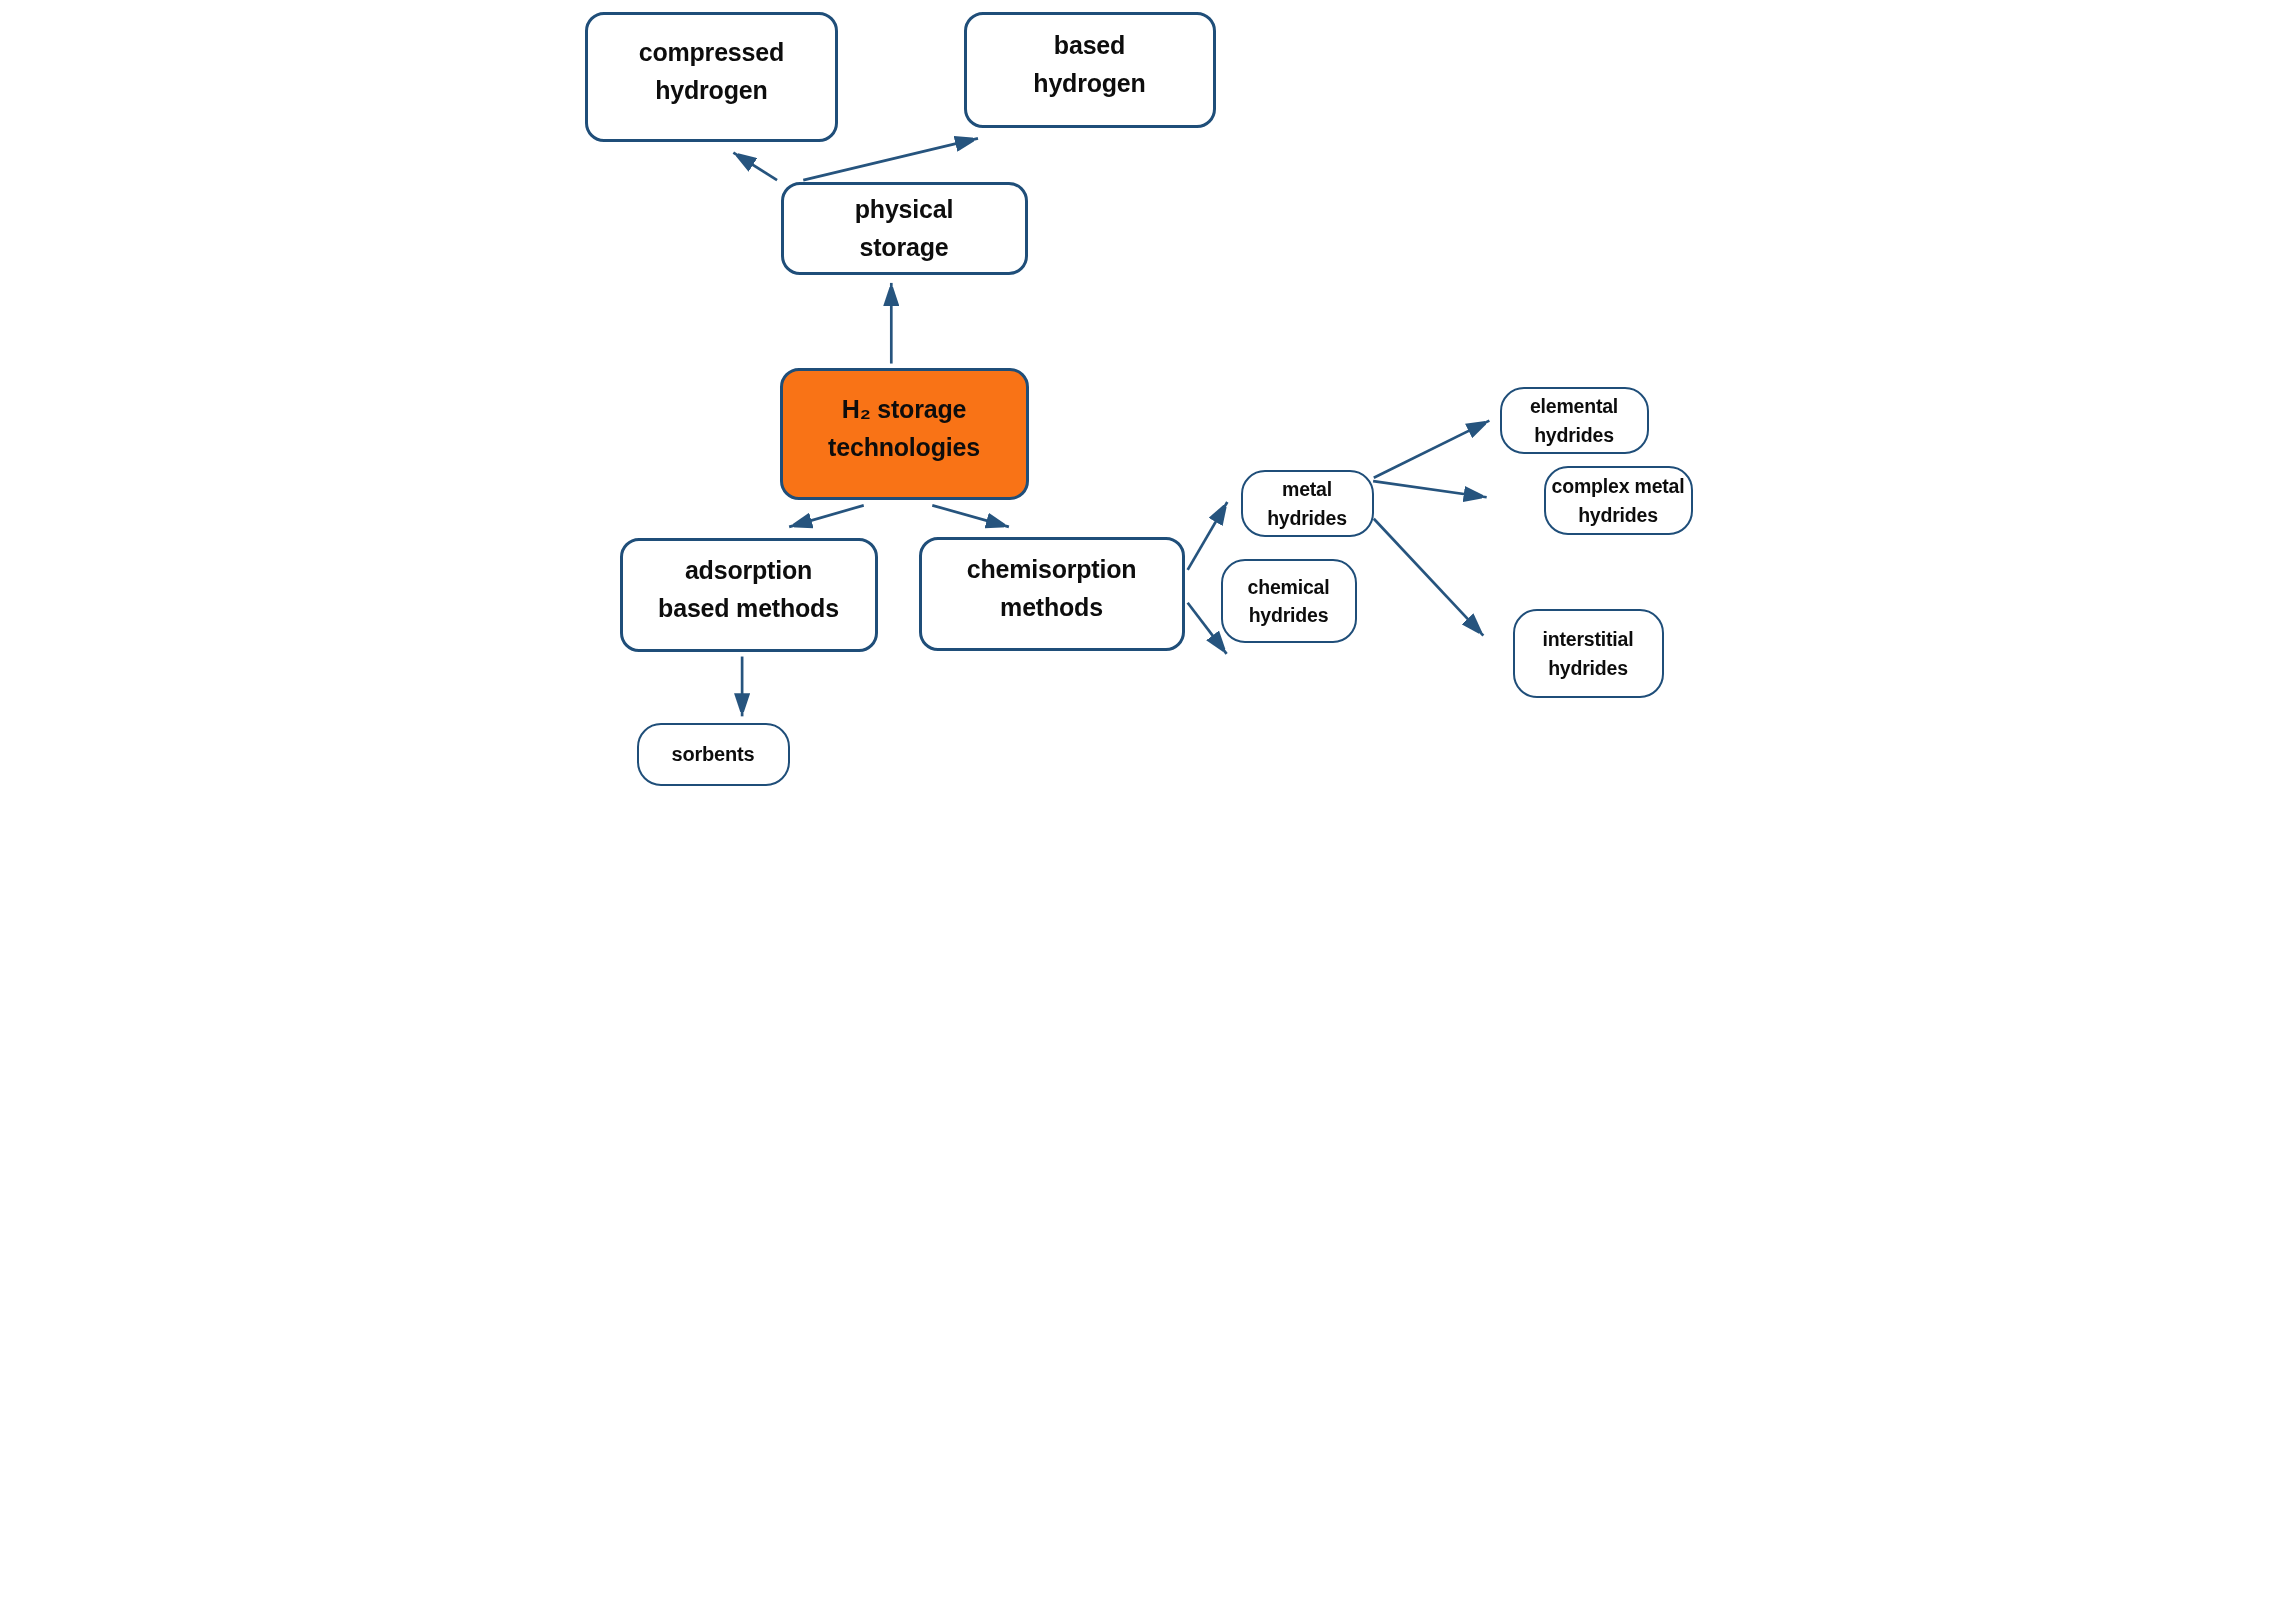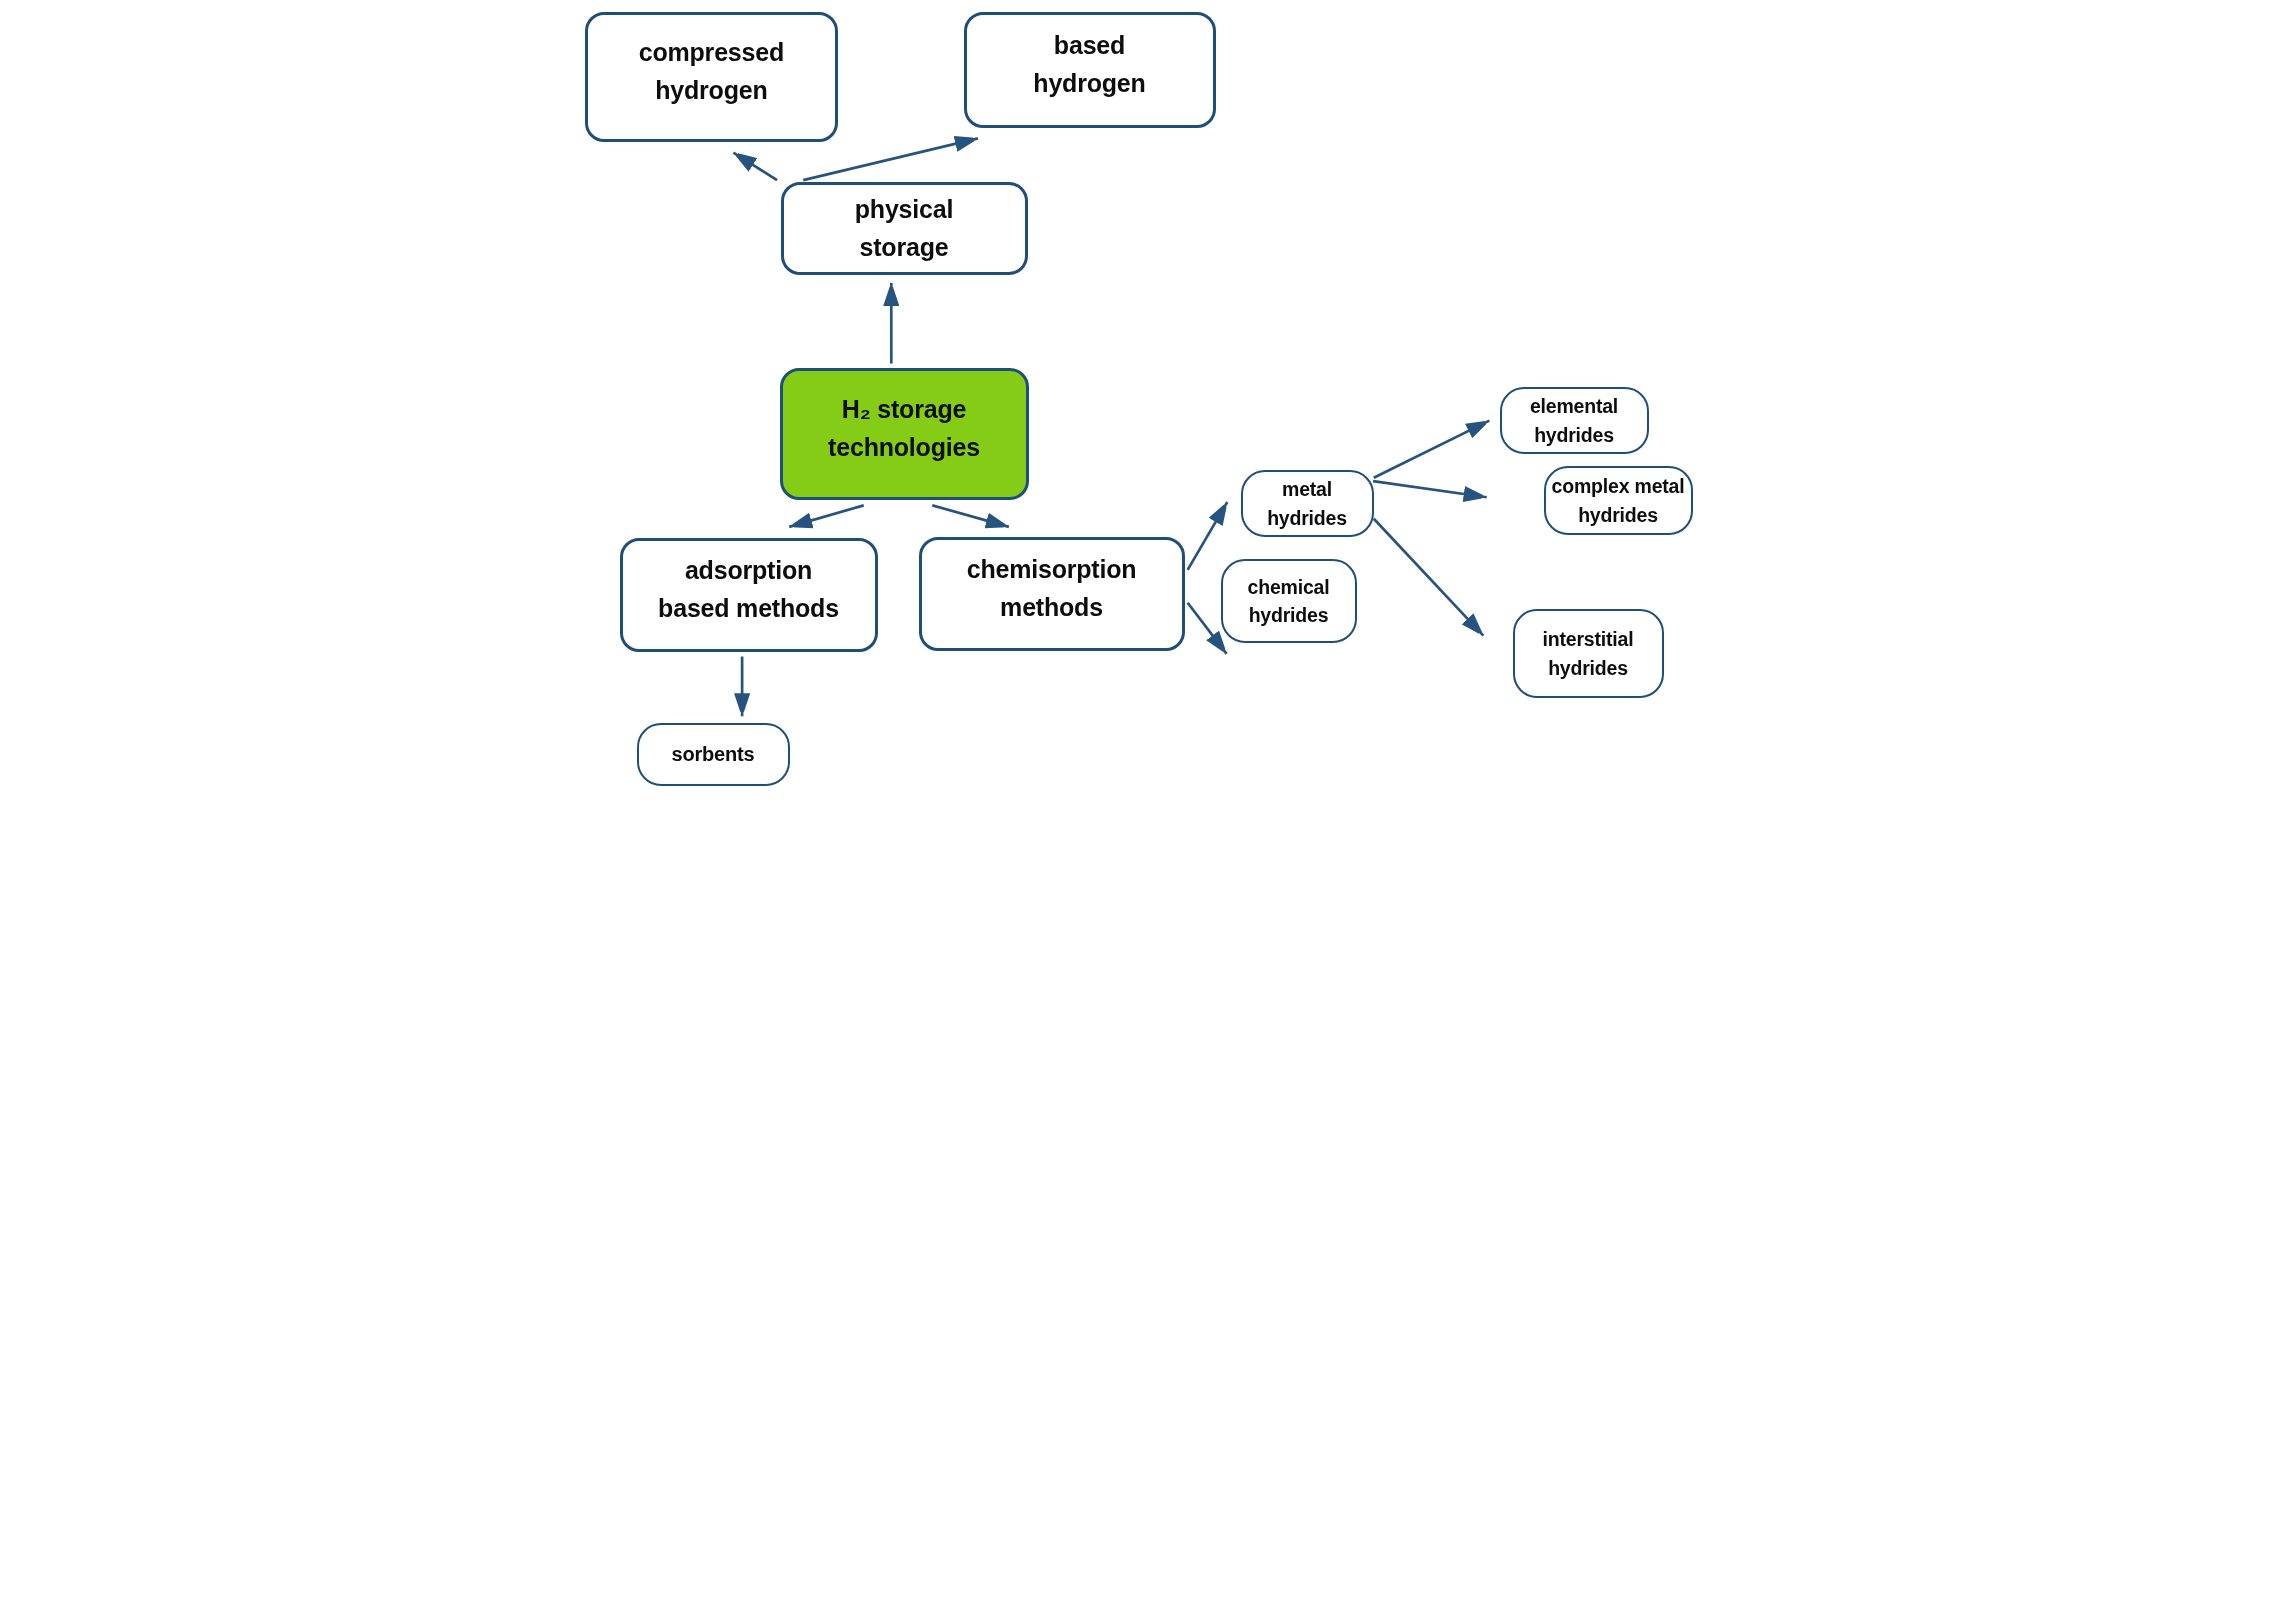--- a/index.html
+++ b/index.html
@@ -34,21 +34,21 @@
     justify-content: center;
     text-align: center;
     font-weight: bold;
     color: #0d0d0d;
     white-space: pre-line;
     letter-spacing: -0.2px;
   }
   .big   { font-size: 25px; line-height: 1.5; }
   .small { font-size: 19.5px; line-height: 1.45; border-width: 2.7px; border-radius: 24px; }
   .tall  { padding-bottom: 10.8px; }
-  .highlight { background: #84cc16; }
+  .highlight { background: #f97316; }
 
   #n-compressed    { left: 11.4px;   top: 12px;   width: 253px; height: 130px; }
   #n-liquid        { left: 390px;  top: 12px;   width: 252px; height: 116px; }
   #n-physical      { left: 207px;  top: 182px;  width: 247px; height: 93px; }
   #n-h2            { left: 206px;  top: 368px;  width: 249px; height: 132px; }
   #n-adsorption    { left: 46px;   top: 538px;  width: 258px; height: 114px; }
   #n-chemisorption { left: 345px;  top: 537px;  width: 266px; height: 114px; }
   #n-sorbents      { left: 63px;   top: 723px; width: 153px; height: 63px;  font-size: 20px; }
   #n-metal         { left: 667px;  top: 470px;  width: 133px; height: 67px;  }
   #n-chemical      { left: 647px;  top: 559px;  width: 136px; height: 84px; }

